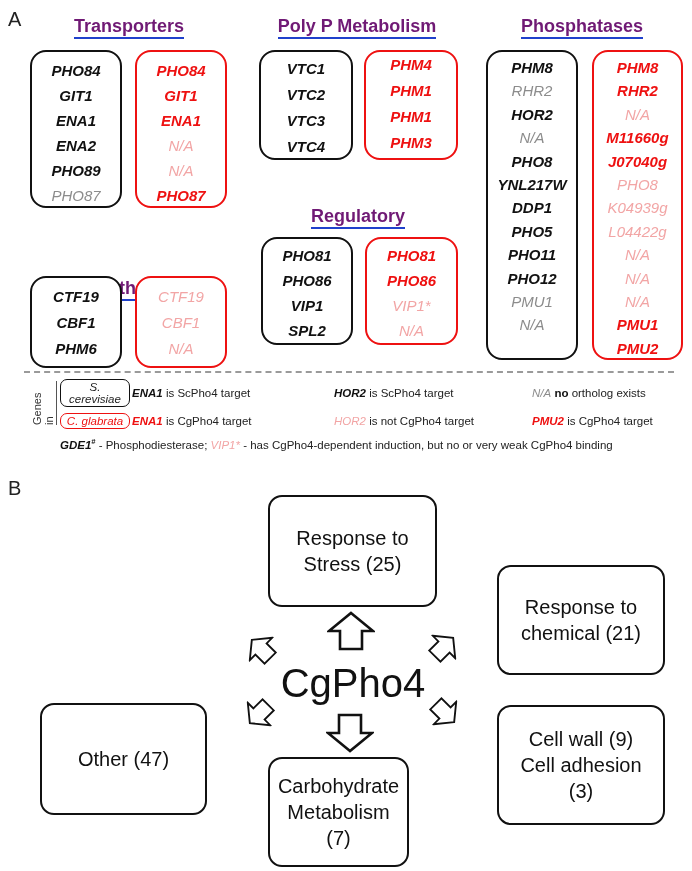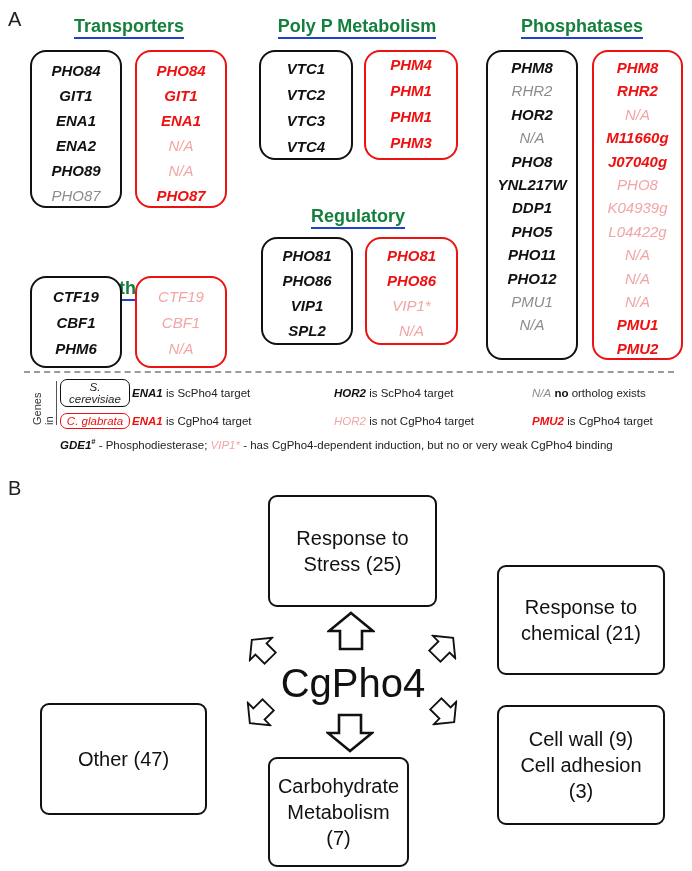--- a/index.html
+++ b/index.html
@@ -3,21 +3,21 @@
 <meta charset="utf-8">
 <style>
   html,body{margin:0;padding:0;background:#fff;}
   .fig{position:relative;width:692px;height:871px;background:#fff;overflow:hidden;
        font-family:"Liberation Sans",sans-serif;color:#111;}
   .panel-label{position:absolute;font-size:20px;color:#222;}
   #label-a{left:8px;top:8px;}
   #label-b{left:8px;top:477px;}
 
   
-  .hdr{position:absolute;margin:0;text-align:center;font-size:18px;font-weight:bold;color:#15803d;}
+  .hdr{position:absolute;margin:0;text-align:center;font-size:18px;font-weight:bold;color:#701a75;}
   .hdr .u{border-bottom:2.5px solid #1f41cc;padding-bottom:1px;}
   .g0h{left:30px;top:16px;width:198px;}
   .g1h{left:252px;top:16px;width:210px;}
   .g2h{left:482px;top:16px;width:200px;}
   .g3h{left:258px;top:206px;width:200px;}
   .g4h{left:30px;top:242px;width:198px;margin-top:36px;}
 
   
   .gbox{position:absolute;border:2.2px solid #111;border-radius:16px;text-align:center;
         box-sizing:border-box;background:#fff;}
@@ -58,21 +58,21 @@
   .species.cgs{border-color:#ee1111;color:#ee1111;}
   .lrow3{grid-column:1 / -1;margin-top:2px;}
   .lr-kb{font-weight:bold;font-style:italic;color:#111;}
   .lr-rb{font-weight:bold;font-style:italic;color:#ee1111;}
   .lr-g{font-style:italic;color:#8c8c8c;}
   .lr-pk{font-style:italic;color:#f2a5a5;}
   .lr-p{color:#222;}
   .lr-b{font-weight:bold;color:#111;}
 
   
-  .bnode{position:absolute;border:2.2px solid #111;border-radius:9px;background:#fff;
+  .bnode{position:absolute;border:2.2px solid #111;border-radius:14px;background:#fff;
          display:flex;flex-direction:column;align-items:center;justify-content:center;
          font-size:20px;line-height:26px;text-align:center;box-sizing:border-box;color:#111;}
   .n0{left:268px;top:495px;width:169px;height:112px;}
   .n1{left:38px;top:565px;width:170px;height:112px;}
   .n2{left:497px;top:565px;width:168px;height:110px;}
   .n3{left:40px;top:703px;width:167px;height:112px;}
   .n4{left:497px;top:705px;width:168px;height:120px;}
   .n5{left:268px;top:757px;width:141px;height:110px;}
   .center-label{position:absolute;left:278px;top:661px;width:150px;text-align:center;
                 font-size:40px;color:#111;}

